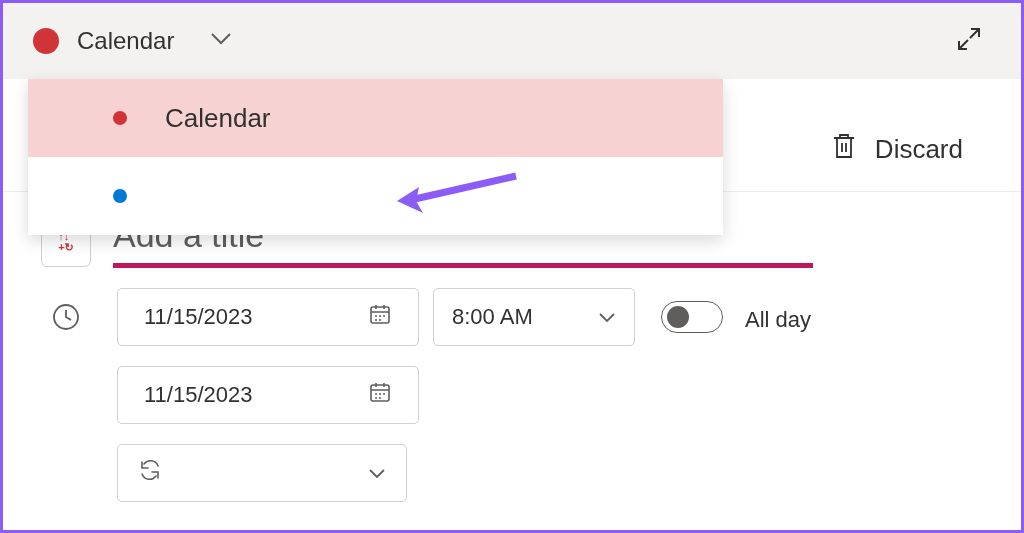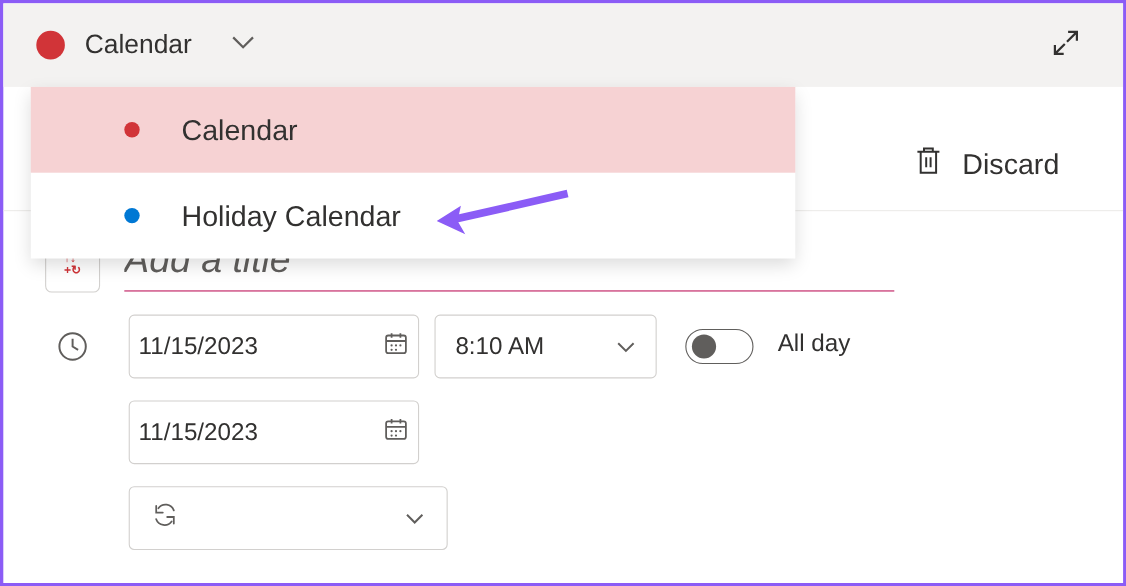--- a/index.html
+++ b/index.html
@@ -115,72 +115,71 @@
       font-size: 11px;
       line-height: 11px;
       font-weight: bold;
     }
     .title-input {
       border: none;
       outline: none;
       font-size: 34px;
       color: #605e5c;
       width: 700px;
-      border-bottom: 1px solid #be185d;
+      border-bottom: 5px solid #be185d;
       padding-bottom: 8px;
-      font-style: italic;
     }
     .title-input::placeholder {
       color: #605e5c;
     }
     .date-row {
       display: flex;
       align-items: center;
       gap: 14px;
       margin-top: 20px;
     }
     .clock-icon {
       width: 50px;
       display: flex;
       justify-content: center;
       color: #605e5c;
     }
     .indent-spacer {
       width: 50px;
     }
     .date-picker {
-      width: 264px;
+      width: 302px;
       height: 58px;
       border: 1px solid #d2d0ce;
       border-radius: 5px;
       display: flex;
       align-items: center;
       justify-content: space-between;
-      padding: 0 8px;
+      padding: 0 26px;
       font-size: 22px;
       color: #323130;
       cursor: pointer;
       margin-left: 12px;
     }
     .time-picker {
       width: 202px;
       height: 58px;
       border: 1px solid #d2d0ce;
       border-radius: 5px;
       display: flex;
       align-items: center;
       justify-content: space-between;
       padding: 0 18px;
       font-size: 22px;
       color: #323130;
       cursor: pointer;
     }
     .toggle-container {
       display: flex;
-      align-items: flex-start;
+      align-items: flex-end;
       gap: 22px;
       margin-left: 12px;
     }
     .toggle {
       width: 62px;
       height: 32px;
       border: 1px solid #605e5c;
       border-radius: 16px;
       position: relative;
       cursor: pointer;
@@ -243,21 +242,20 @@
   </div>
 </div>
 
 <div class="dropdown-menu">
   <div class="dropdown-item selected">
     <div class="small-dot dot-red"></div>
     <span>Calendar</span>
   </div>
   <div class="dropdown-item">
     <div class="small-dot dot-blue"></div>
-    <span>Holiday Calendar</span>
   </div>
 </div>
 
 <div class="discard-section">
   <div class="discard-button">
     <span>
       <svg width="26" height="30" viewBox="0 0 26 30">
           <path d="M3 7 L23 7 M9 7 L9 4 L17 4 L17 7 M6 7 L6 26 L20 26 L20 7 M11 12 L11 21 M15 12 L15 21" stroke="#323130" stroke-width="1.8" fill="none"></path>
         </svg>
     </span>
@@ -287,21 +285,21 @@
             <rect x="3" y="5" width="18" height="16" rx="2" stroke="#605e5c" stroke-width="1.6" fill="none"></rect>
             <path d="M3 10 L21 10 M8 3 L8 7 M16 3 L16 7" stroke="#605e5c" stroke-width="1.6"></path>
             <circle cx="8" cy="14" r="1" fill="#605e5c"></circle>
             <circle cx="12" cy="14" r="1" fill="#605e5c"></circle>
             <circle cx="16" cy="14" r="1" fill="#605e5c"></circle>
             <circle cx="8" cy="18" r="1" fill="#605e5c"></circle>
             <circle cx="12" cy="18" r="1" fill="#605e5c"></circle>
           </svg></span>
     </div>
     <div class="time-picker">
-      <span>8:10 AM</span>
+      <span>8:00 AM</span>
       <span><svg width="18" height="12" viewBox="0 0 18 12">
             <path d="M2 2 L9 9 L16 2" stroke="#605e5c" stroke-width="1.8" fill="none"></path>
           </svg></span>
     </div>
     <div class="toggle-container">
       <div class="toggle">
         <div class="toggle-thumb"></div>
       </div>
       <span class="toggle-label">All day</span>
     </div>

